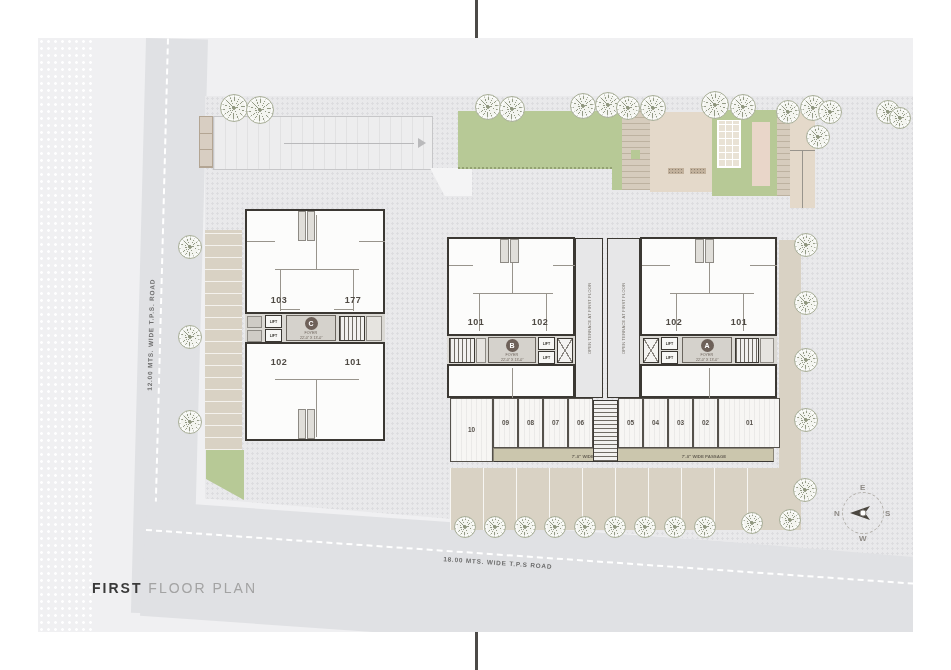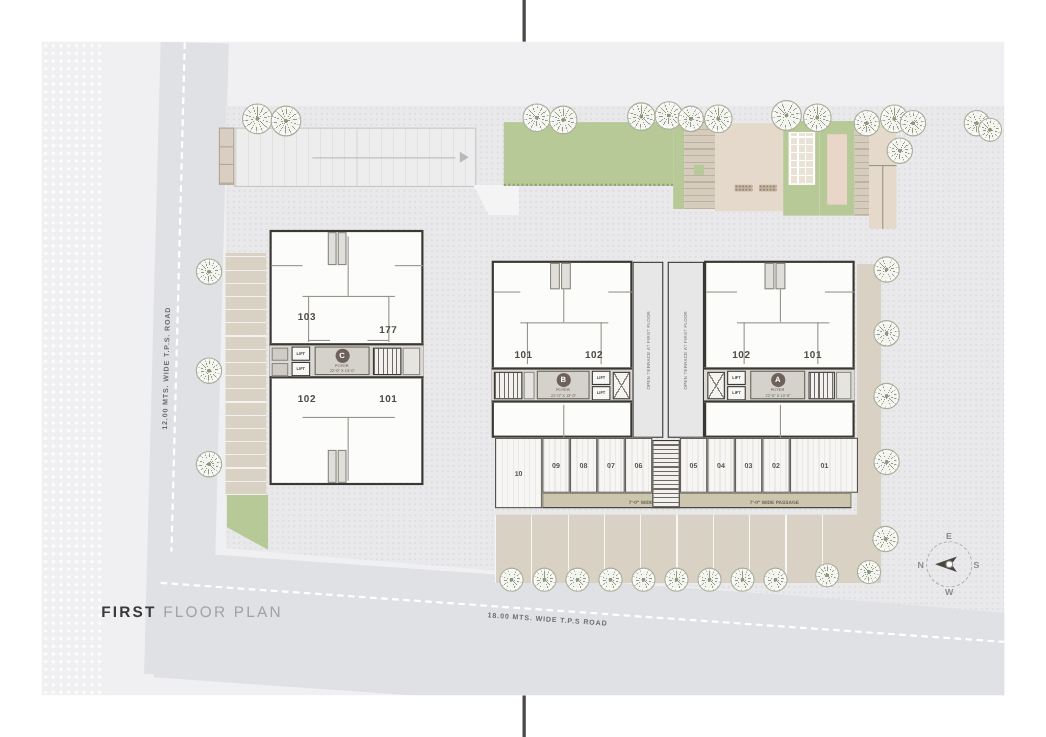--- a/index.html
+++ b/index.html
@@ -96,21 +96,21 @@
       repeating-conic-gradient(from 0deg, rgba(130,138,115,.85) 0deg 4deg, rgba(0,0,0,0) 4deg 26deg);
     border:1px solid #a9af99; box-shadow:inset 0 0 0 2px rgba(255,255,255,.6); }
 
   
   #compass { position:absolute; left:795px; top:445px; width:60px; height:60px; }
   #compass .ring { position:absolute; left:9px; top:9px; width:42px; height:42px; border:1px dashed #b3b0ab; border-radius:50%; }
   #compass .pt { position:absolute; font-size:8px; color:#8f8b86; font-weight:bold; }
   #compass .needle { position:absolute; left:9px; top:9px; }
 
   
-  #title { position:absolute; left:54px; top:510px; font-size:14px; letter-spacing:2px; color:#a3a3a3; white-space:nowrap; }
+  #title { position:absolute; left:54px; top:542px; font-size:14px; letter-spacing:2px; color:#a3a3a3; white-space:nowrap; }
   #title b { color:#3a3a3a; font-weight:bold; }
 </style>
 </head>
 <body>
 
 <div id="page">
   <div class="tick" style="left:475px; top:0; height:38px;"></div>
   <div class="tick" style="left:475px; top:632px; height:38px;"></div>
 
   <div id="sheet">
@@ -174,21 +174,21 @@
           <div class="w" style="left: 106px; top: 58px; width: 1px; height: 42px;"></div>
           <div class="w" style="left: 0px; top: 30px; width: 28px; height: 1px;"></div>
           <div class="w" style="left: 112px; top: 30px; width: 26px; height: 1px;"></div>
           <div class="w" style="left: 33px; top: 98px; width: 20px; height: 1px;"></div>
           <div class="w" style="left: 87px; top: 98px; width: 19px; height: 1px;"></div>
         </div>
       <div class="shaft" style="left:51px; top:0; width:8px; height:30px;"></div>
       <div class="shaft" style="left:60px; top:0; width:8px; height:30px;"></div>
       <div class="shaft" style="left:51px; top:198px; width:8px; height:30px;"></div>
       <div class="shaft" style="left:60px; top:198px; width:8px; height:30px;"></div>
-      <div class="unit" style="left:10px; top:72px;">103</div>
+      <div class="unit" style="left:10px; top:84px;">103</div>
       <div class="unit" style="left:84px; top:84px;">177</div>
       <div class="unit" style="left:10px; top:146px;">102</div>
       <div class="unit" style="left:84px; top:146px;">101</div>
       <div class="core" style="top:101px;">
         <div class="corebox" style="left:2px; top:2px; width:15px; height:12px;"></div>
         <div class="corebox" style="left:2px; top:16px; width:15px; height:12px;"></div>
         <div class="lift" style="left:20px; top:1px;">
             <span>LIFT</span>
           </div>
         <div class="lift" style="left:20px; top:15px;">

